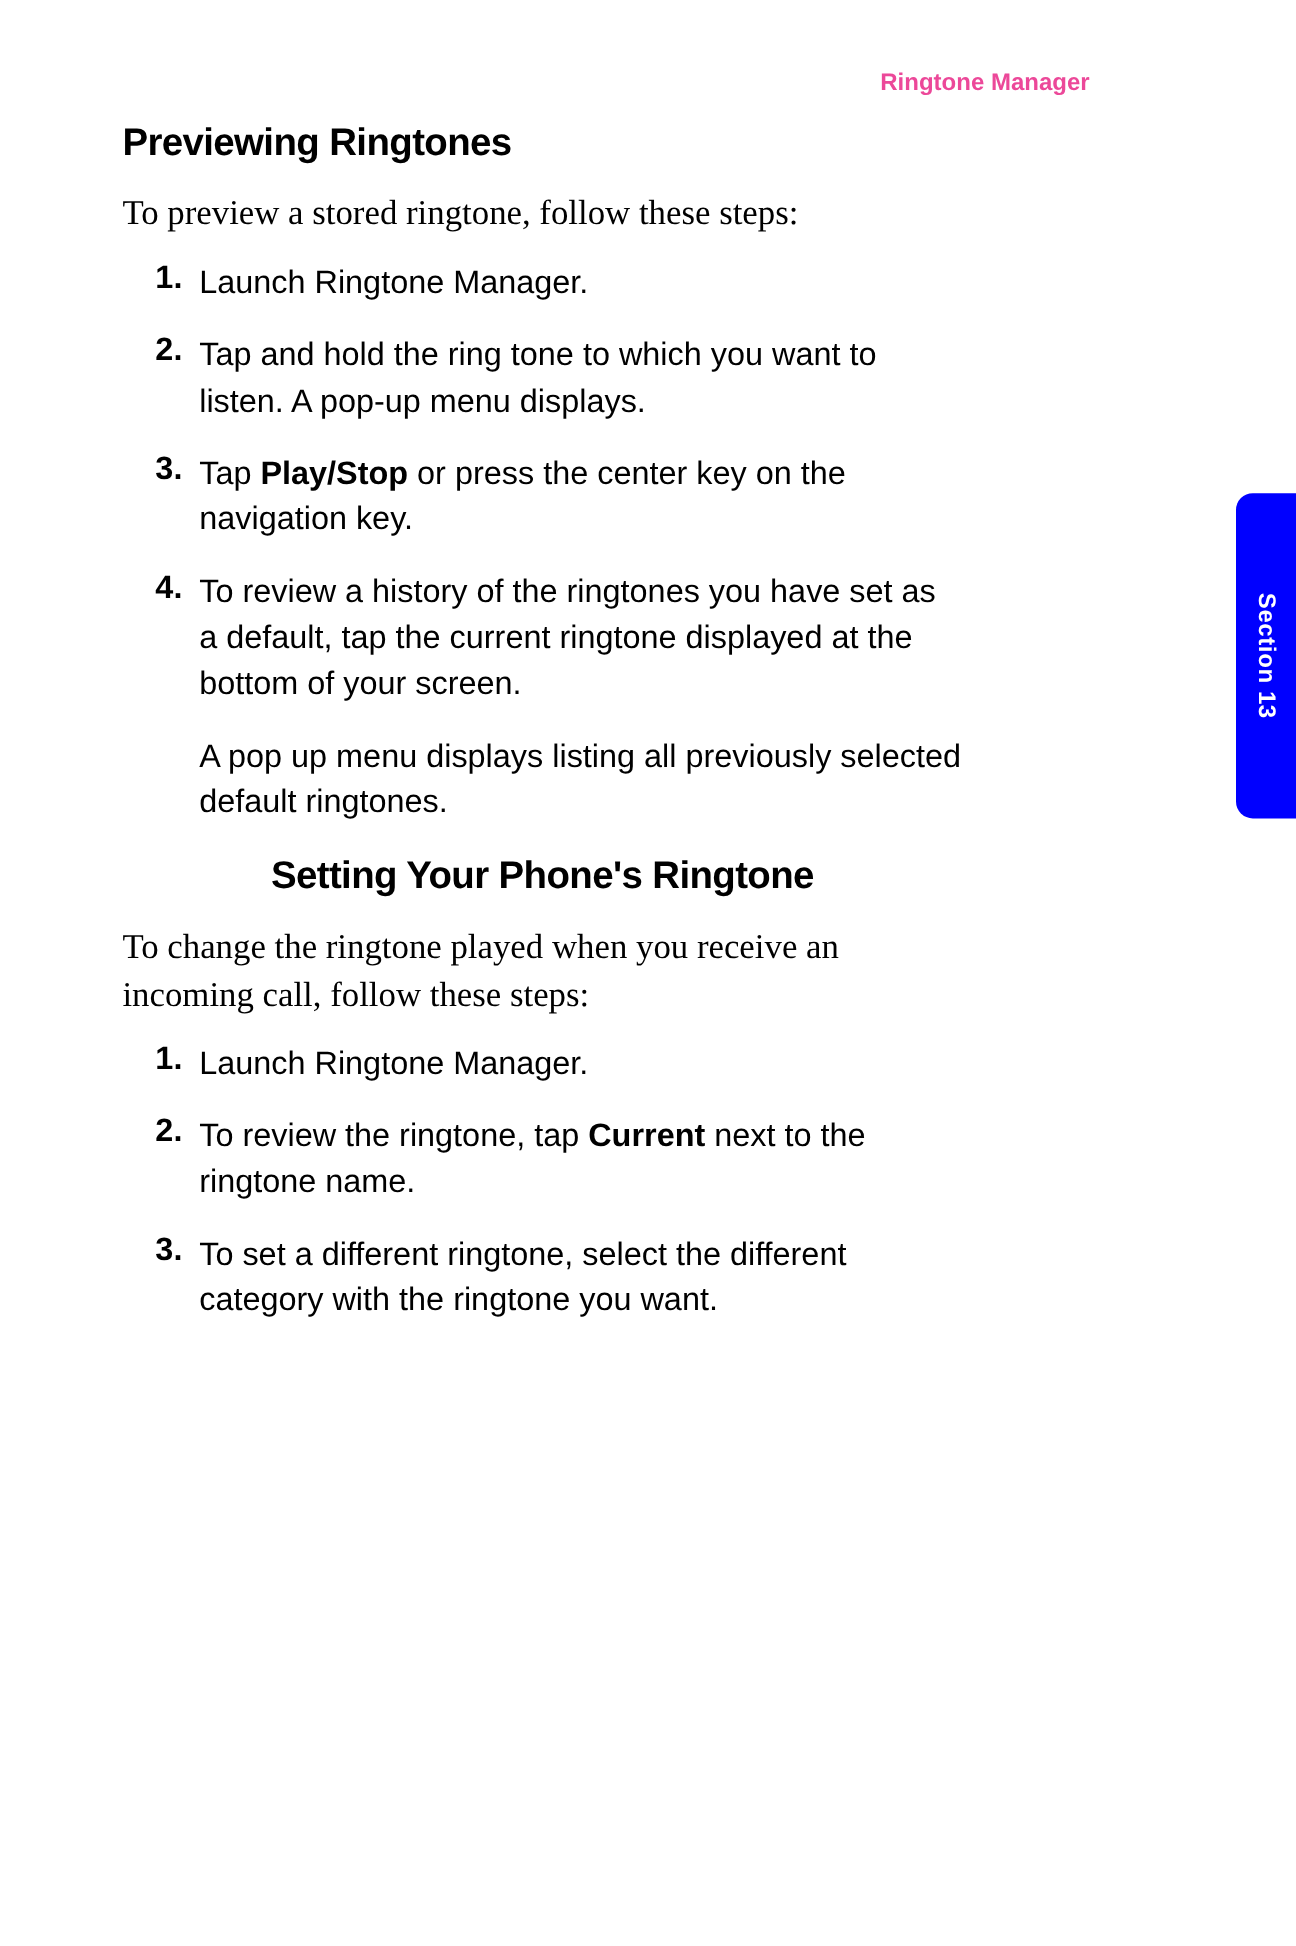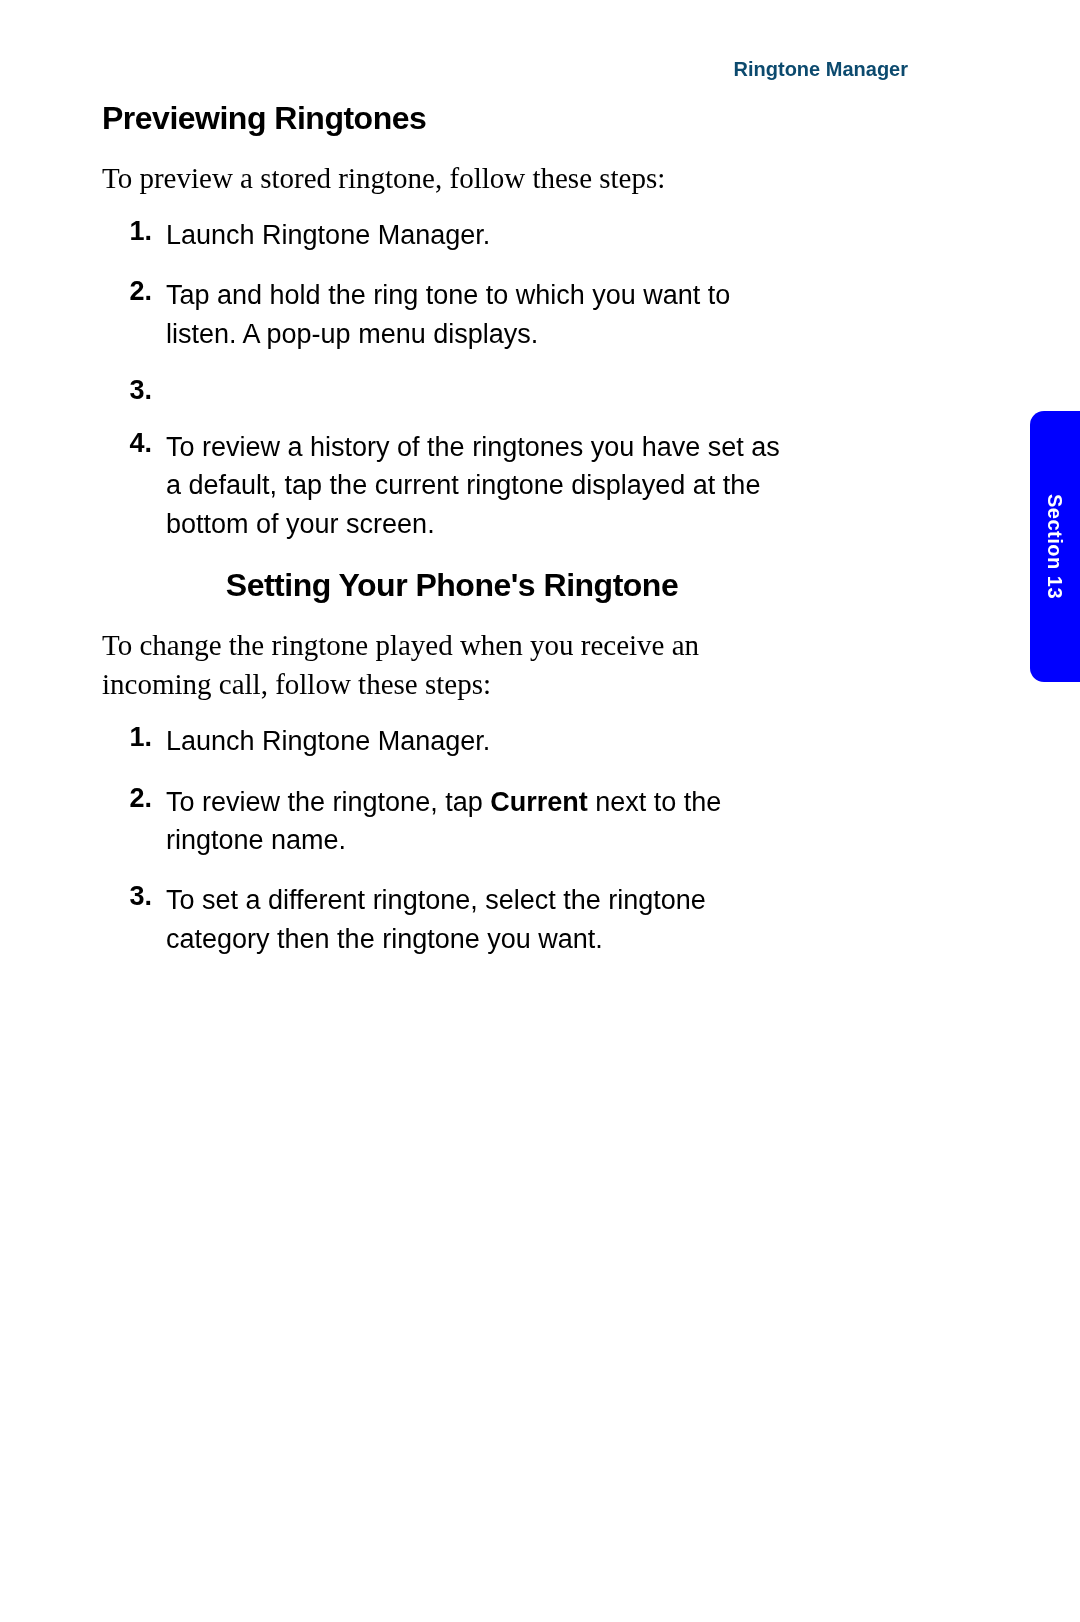--- a/index.html
+++ b/index.html
@@ -14,21 +14,21 @@
   .page {
     position: relative;
     width: 1080px;
     height: 1622px;
     box-sizing: border-box;
   }
   .header-label {
     position: absolute;
     top: 58px;
     right: 172px;
-    color: #0c4a6e;
+    color: #ec4899;
     font-weight: bold;
     font-size: 20px;
   }
   .content {
     position: absolute;
     top: 100px;
     left: 102px;
     width: 700px;
   }
   .h-sub {
@@ -136,26 +136,28 @@
       </li>
       <li>
         <div class="step-num">2.</div>
         <div class="step-body">
           <div class="para"><span>Tap and hold the ring tone to which you want to listen. A pop-up menu displays.</span></div>
         </div>
       </li>
       <li>
         <div class="step-num">3.</div>
         <div class="step-body">
+          <div class="para"><span>Tap </span><span class="b">Play/Stop</span><span> or press the center key on the navigation key.</span></div>
         </div>
       </li>
       <li>
         <div class="step-num">4.</div>
         <div class="step-body">
           <div class="para"><span>To review a history of the ringtones you have set as a default, tap the current ringtone displayed at the bottom of your screen.</span></div>
+          <div class="para"><span>A pop up menu displays listing all previously selected default ringtones.</span></div>
         </div>
       </li>
     </ol>
 
     <div class="h-sub second">Setting Your Phone's Ringtone</div>
     <p class="intro">To change the ringtone played when you receive an incoming call, follow these steps:</p>
     <ol class="steps">
       <li>
         <div class="step-num">1.</div>
         <div class="step-body">
@@ -164,21 +166,21 @@
       </li>
       <li>
         <div class="step-num">2.</div>
         <div class="step-body">
           <div class="para"><span>To review the ringtone, tap </span><span class="b">Current</span><span> next to the ringtone name.</span></div>
         </div>
       </li>
       <li>
         <div class="step-num">3.</div>
         <div class="step-body">
-          <div class="para"><span>To set a different ringtone, select the ringtone category then the ringtone you want.</span></div>
+          <div class="para"><span>To set a different ringtone, select the different category with the ringtone you want.</span></div>
         </div>
       </li>
     </ol>
 
   </div>
 
   <div class="side-tab">
     <div class="rot">Section 13</div>
   </div>
 

